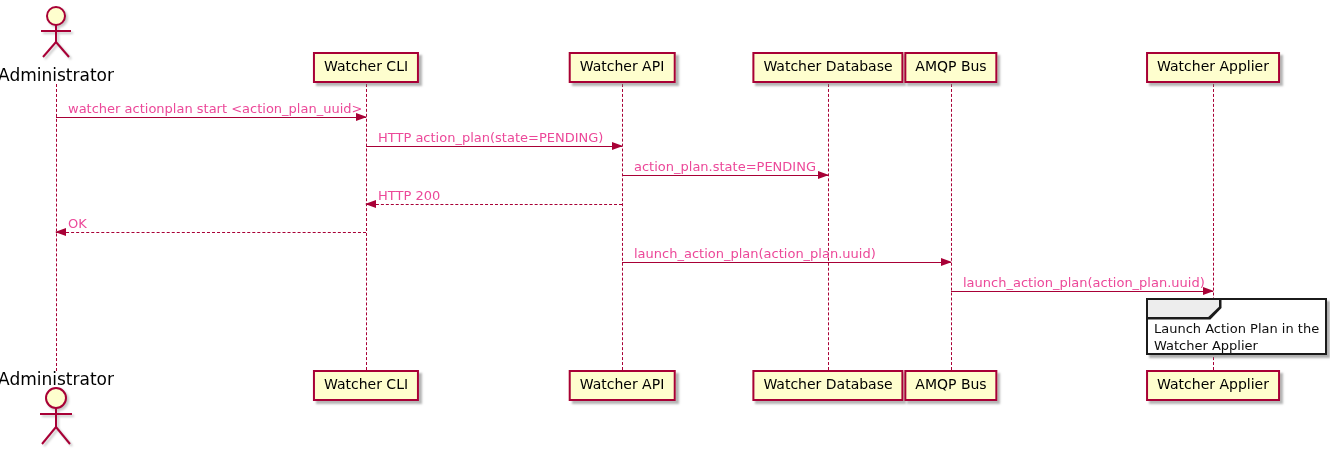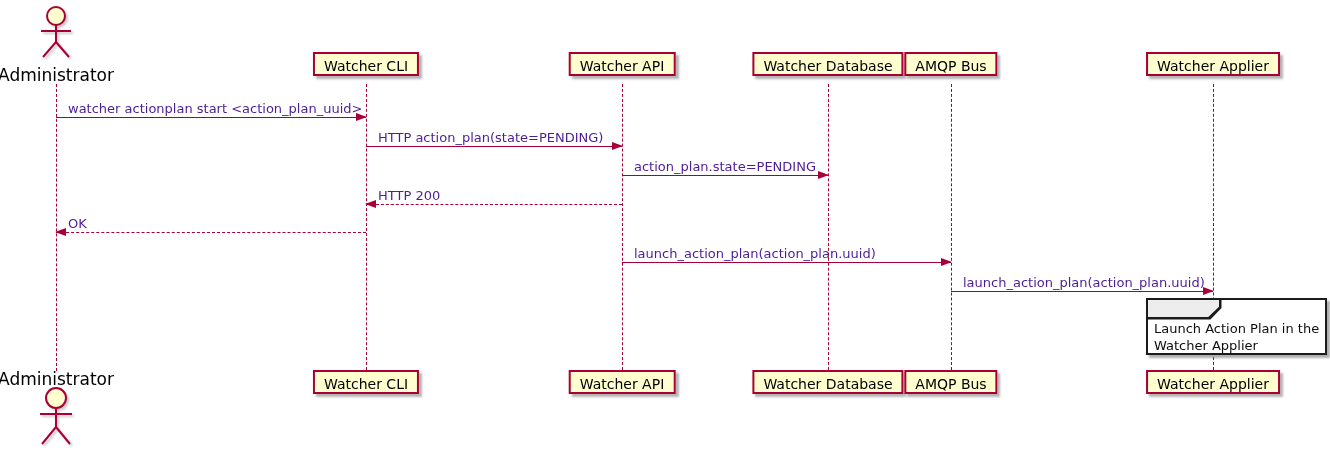--- a/index.html
+++ b/index.html
@@ -9,21 +9,21 @@
     width: 1330px;
     height: 456px;
     background: #ffffff;
     overflow: hidden;
   }
   .pbox {
     position: absolute;
     transform: translateX(-50%);
     background: #FEFECE;
     border: 2px solid #A80036;
-    padding: 4px 9px 0 9px;
+    padding: 4px 9px 7px 9px;
     font-size: 14px;
     color: #000000;
     white-space: nowrap;
     box-shadow: 3px 3px 2px rgba(120,120,120,0.55);
     z-index: 3;
   }
   .lifeline {
     position: absolute;
     width: 0;
     border-left: 1px dashed #A80036;
@@ -47,21 +47,21 @@
     height: 0;
     border-top: 1.4px solid #A80036;
     z-index: 2;
   }
   .msg.dashed { border-top-style: dashed; border-top-width: 1.2px; }
   .msg .lbl {
     position: absolute;
     left: 12px;
     bottom: 2px;
     font-size: 13px;
-    color: #4c1d95;
+    color: #ec4899;
     white-space: nowrap;
   }
   .arrowhead {
     position: absolute;
     width: 0; height: 0;
     border-style: solid;
   }
   .arrowhead.right {
     right: -1px; top: -5px;
     border-width: 4.5px 0 4.5px 11px;

